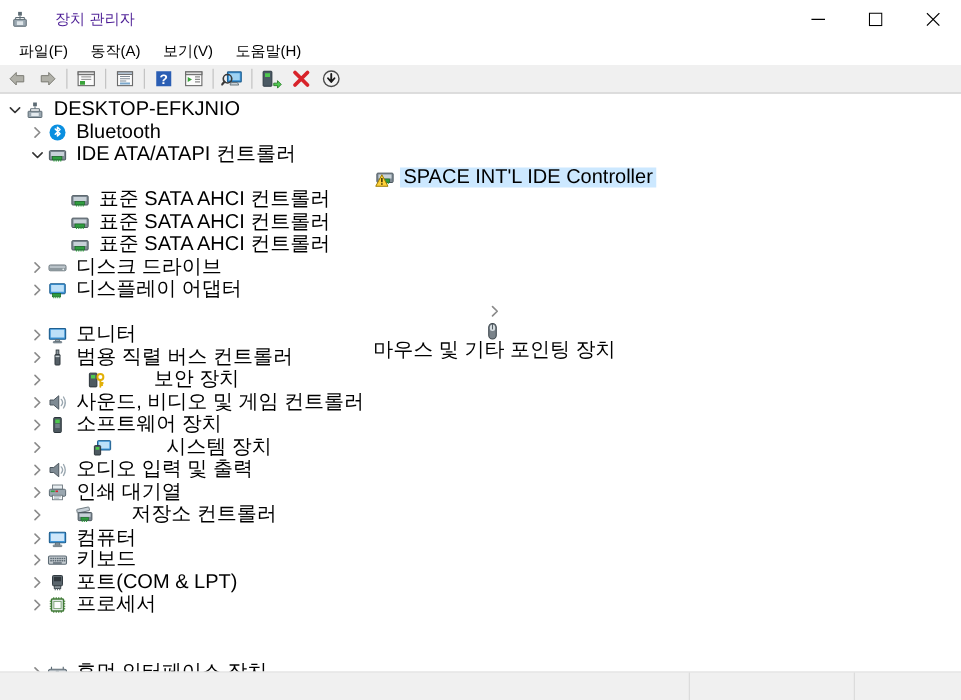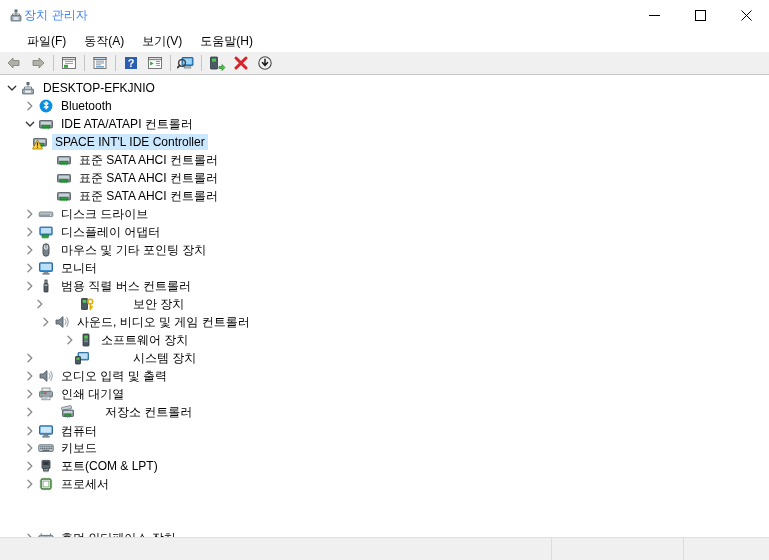--- a/index.html
+++ b/index.html
@@ -25,23 +25,23 @@
     align-items: center;
     flex: 0 0 auto;
     position: relative;
   }
   .title-icon {
     margin-left: 8px;
     width: 16px; height: 16px;
     display: block;
   }
   .title-text {
-    margin-left: 0;
+    margin-left: 20px;
     font-size: 12px;
-    color: #3b82f6;
+    color: #4c1d95;
     letter-spacing: 0.1px;
   }
   .wincontrols {
     position: absolute;
     right: 0; top: 0;
     height: 30px;
     display: flex;
   }
   .wc-btn {
     width: 46px; height: 30px;
@@ -49,21 +49,21 @@
     cursor: default;
   }
   .wc-btn svg { display: block; }
 
   
   .menubar {
     height: 22px;
     background: #ffffff;
     display: flex;
     align-items: center;
-    padding-left: 18px;
+    padding-left: 6px;
     flex: 0 0 auto;
   }
   .menu-item {
     font-size: 12px;
     color: #000000;
     padding: 2px 9px;
     cursor: default;
     white-space: nowrap;
   }
 
@@ -104,21 +104,21 @@
   .row {
     height: 18px;
     display: flex;
     align-items: center;
     white-space: nowrap;
     cursor: default;
   }
   .row .label {
     padding: 0 3px;
     line-height: 16px;
-    font-size: 12px;
+    font-size: 16px;
   }
   .row.selected .label {
     background: #cce8ff;
   }
   .twisty {
     width: 16px; height: 16px;
     display: flex; align-items: center; justify-content: center;
     flex: 0 0 16px;
   }
   .twisty svg { display: block; }
@@ -324,21 +324,21 @@
           <span class="node-icon">
             <svg width="16" height="16" viewBox="0 0 16 16">
       <rect x="1.5" y="4.5" width="13" height="7.5" rx="0.8" fill="#7f8b94" stroke="#4c575f" stroke-width="0.8"></rect>
       <rect x="2.8" y="5.6" width="10.4" height="3.2" fill="#c8d1d8"></rect>
       <rect x="4" y="9.2" width="7.5" height="2.6" fill="#2f9e3f" stroke="#1d6b29" stroke-width="0.6"></rect>
       <path d="M5.2 11.8 L5.2 13.2 M7 11.8 L7 13.2 M8.8 11.8 L8.8 13.2 M10.6 11.8 L10.6 13.2" stroke="#2f9e3f" stroke-width="0.9"></path>
     </svg>
           </span>
           <span class="label">IDE ATA/ATAPI 컨트롤러</span>
         </div>
-        <div class="row selected" style="padding-left: 16px;">
+        <div class="row selected" style="padding-left: 40px; justify-content: center;">
           <span class="twisty"></span>
           <span class="node-icon">
             <svg width="16" height="16" viewBox="0 0 16 16">
       <rect x="1.5" y="4.5" width="13" height="7.5" rx="0.8" fill="#7f8b94" stroke="#4c575f" stroke-width="0.8"></rect>
       <rect x="2.8" y="5.6" width="10.4" height="3.2" fill="#c8d1d8"></rect>
       <rect x="4" y="9.2" width="7.5" height="2.6" fill="#2f9e3f" stroke="#1d6b29" stroke-width="0.6"></rect>
       <path d="M5.2 11.8 L5.2 13.2 M7 11.8 L7 13.2 M8.8 11.8 L8.8 13.2 M10.6 11.8 L10.6 13.2" stroke="#2f9e3f" stroke-width="0.9"></path>
     </svg>
             <svg width="11" height="11" viewBox="0 0 11 11" style="position:absolute;left:0;bottom:0;">
     <path d="M5.5 0.8 L10.4 10 L0.6 10 Z" fill="#ffd23b" stroke="#9c7b00" stroke-width="0.8" stroke-linejoin="round"></path>
@@ -408,21 +408,21 @@
           <span class="node-icon">
             <svg width="16" height="16" viewBox="0 0 16 16">
       <rect x="1.8" y="3" width="12.4" height="8" rx="0.7" fill="#3f96d8" stroke="#1f5f90" stroke-width="0.8"></rect>
       <rect x="2.9" y="4" width="10.2" height="5.4" fill="#bde0f8"></rect>
       <rect x="4" y="10.8" width="6.5" height="2.6" fill="#2f9e3f" stroke="#1d6b29" stroke-width="0.6"></rect>
       <path d="M5 13.5 L5 14.6 M6.6 13.5 L6.6 14.6 M8.2 13.5 L8.2 14.6 M9.8 13.5 L9.8 14.6" stroke="#2f9e3f" stroke-width="0.8"></path>
     </svg>
           </span>
           <span class="label">디스플레이 어댑터</span>
         </div>
-        <div class="row" style="padding-left: 22px;">
+        <div class="row" style="padding-left: 22px; flex-direction: column;">
           <span class="twisty">
             <svg width="10" height="10" viewBox="0 0 10 10">
               <path d="M3 1.3 L6.8 5 L3 8.7" fill="none" stroke="#8a8a8a" stroke-width="1.3" stroke-linecap="round" stroke-linejoin="round"></path>
             </svg>
           </span>
           <span class="node-icon">
             <svg width="16" height="16" viewBox="0 0 16 16">
       <rect x="5" y="1.8" width="6" height="12.4" rx="3" fill="#7a838a" stroke="#414a50" stroke-width="0.9"></rect>
       <rect x="5.9" y="2.8" width="4.2" height="5" rx="2" fill="#d6dde1"></rect>
       <path d="M8 2.4 L8 6.5" stroke="#414a50" stroke-width="0.7"></path>
@@ -454,52 +454,52 @@
           </span>
           <span class="node-icon">
             <svg width="16" height="16" viewBox="0 0 16 16">
       <rect x="6" y="5.5" width="4" height="8.5" rx="0.6" fill="#555f66" stroke="#2f373c" stroke-width="0.8"></rect>
       <rect x="6.9" y="2" width="2.2" height="3.6" fill="#8c969c" stroke="#2f373c" stroke-width="0.7"></rect>
       <rect x="6.4" y="6.6" width="3.2" height="1.1" fill="#c9d0d4"></rect>
     </svg>
           </span>
           <span class="label">범용 직렬 버스 컨트롤러</span>
         </div>
-        <div class="row" style="padding-left: 32px; gap: 31px;">
+        <div class="row" style="padding-left: 22px; gap: 31px;">
           <span class="twisty">
             <svg width="10" height="10" viewBox="0 0 10 10">
               <path d="M3 1.3 L6.8 5 L3 8.7" fill="none" stroke="#8a8a8a" stroke-width="1.3" stroke-linecap="round" stroke-linejoin="round"></path>
             </svg>
           </span>
           <span class="node-icon">
             <svg width="16" height="16" viewBox="0 0 16 16">
       <rect x="2.5" y="2.5" width="6" height="11" rx="0.6" fill="#4d5960" stroke="#2b343a" stroke-width="0.8"></rect>
       <rect x="3.8" y="4" width="3.4" height="2.8" fill="#4fc94f"></rect>
       <circle cx="11.3" cy="5.6" r="2.4" fill="none" stroke="#e2b007" stroke-width="1.6"></circle>
       <path d="M11.3 8 L11.3 13.4 M11.3 10.4 L13.2 10.4 M11.3 12 L12.8 12" stroke="#e2b007" stroke-width="1.5" stroke-linecap="round"></path>
     </svg>
           </span>
           <span class="label">보안 장치</span>
         </div>
-        <div class="row" style="padding-left: 38px;">
+        <div class="row" style="padding-left: 22px;">
           <span class="twisty">
             <svg width="10" height="10" viewBox="0 0 10 10">
               <path d="M3 1.3 L6.8 5 L3 8.7" fill="none" stroke="#8a8a8a" stroke-width="1.3" stroke-linecap="round" stroke-linejoin="round"></path>
             </svg>
           </span>
           <span class="node-icon">
             <svg width="16" height="16" viewBox="0 0 16 16">
       <path d="M2 6 L5 6 L9 2.6 L9 13.4 L5 10 L2 10 Z" fill="#7f8b94" stroke="#4c575f" stroke-width="0.8" stroke-linejoin="round"></path>
       <path d="M11 5.5 Q13.2 8 11 10.5" stroke="#9aa7b0" stroke-width="1.1" fill="none" stroke-linecap="round"></path>
       <path d="M12.8 3.6 Q15.6 8 12.8 12.4" stroke="#9aa7b0" stroke-width="1.1" fill="none" stroke-linecap="round"></path>
     </svg>
           </span>
           <span class="label">사운드, 비디오 및 게임 컨트롤러</span>
         </div>
-        <div class="row" style="padding-left: 22px; margin-left: 40px;">
+        <div class="row" style="padding-left: 22px;">
           <span class="twisty">
             <svg width="10" height="10" viewBox="0 0 10 10">
               <path d="M3 1.3 L6.8 5 L3 8.7" fill="none" stroke="#8a8a8a" stroke-width="1.3" stroke-linecap="round" stroke-linejoin="round"></path>
             </svg>
           </span>
           <span class="node-icon">
             <svg width="16" height="16" viewBox="0 0 16 16">
       <rect x="5" y="2" width="6" height="12" rx="0.7" fill="#4d5960" stroke="#2b343a" stroke-width="0.8"></rect>
       <rect x="6.2" y="3.6" width="3.6" height="3" fill="#4fc94f"></rect>
       <path d="M6.2 8 H9.8 M6.2 9.6 H9.8" stroke="#9aa7b0" stroke-width="0.8"></path>

